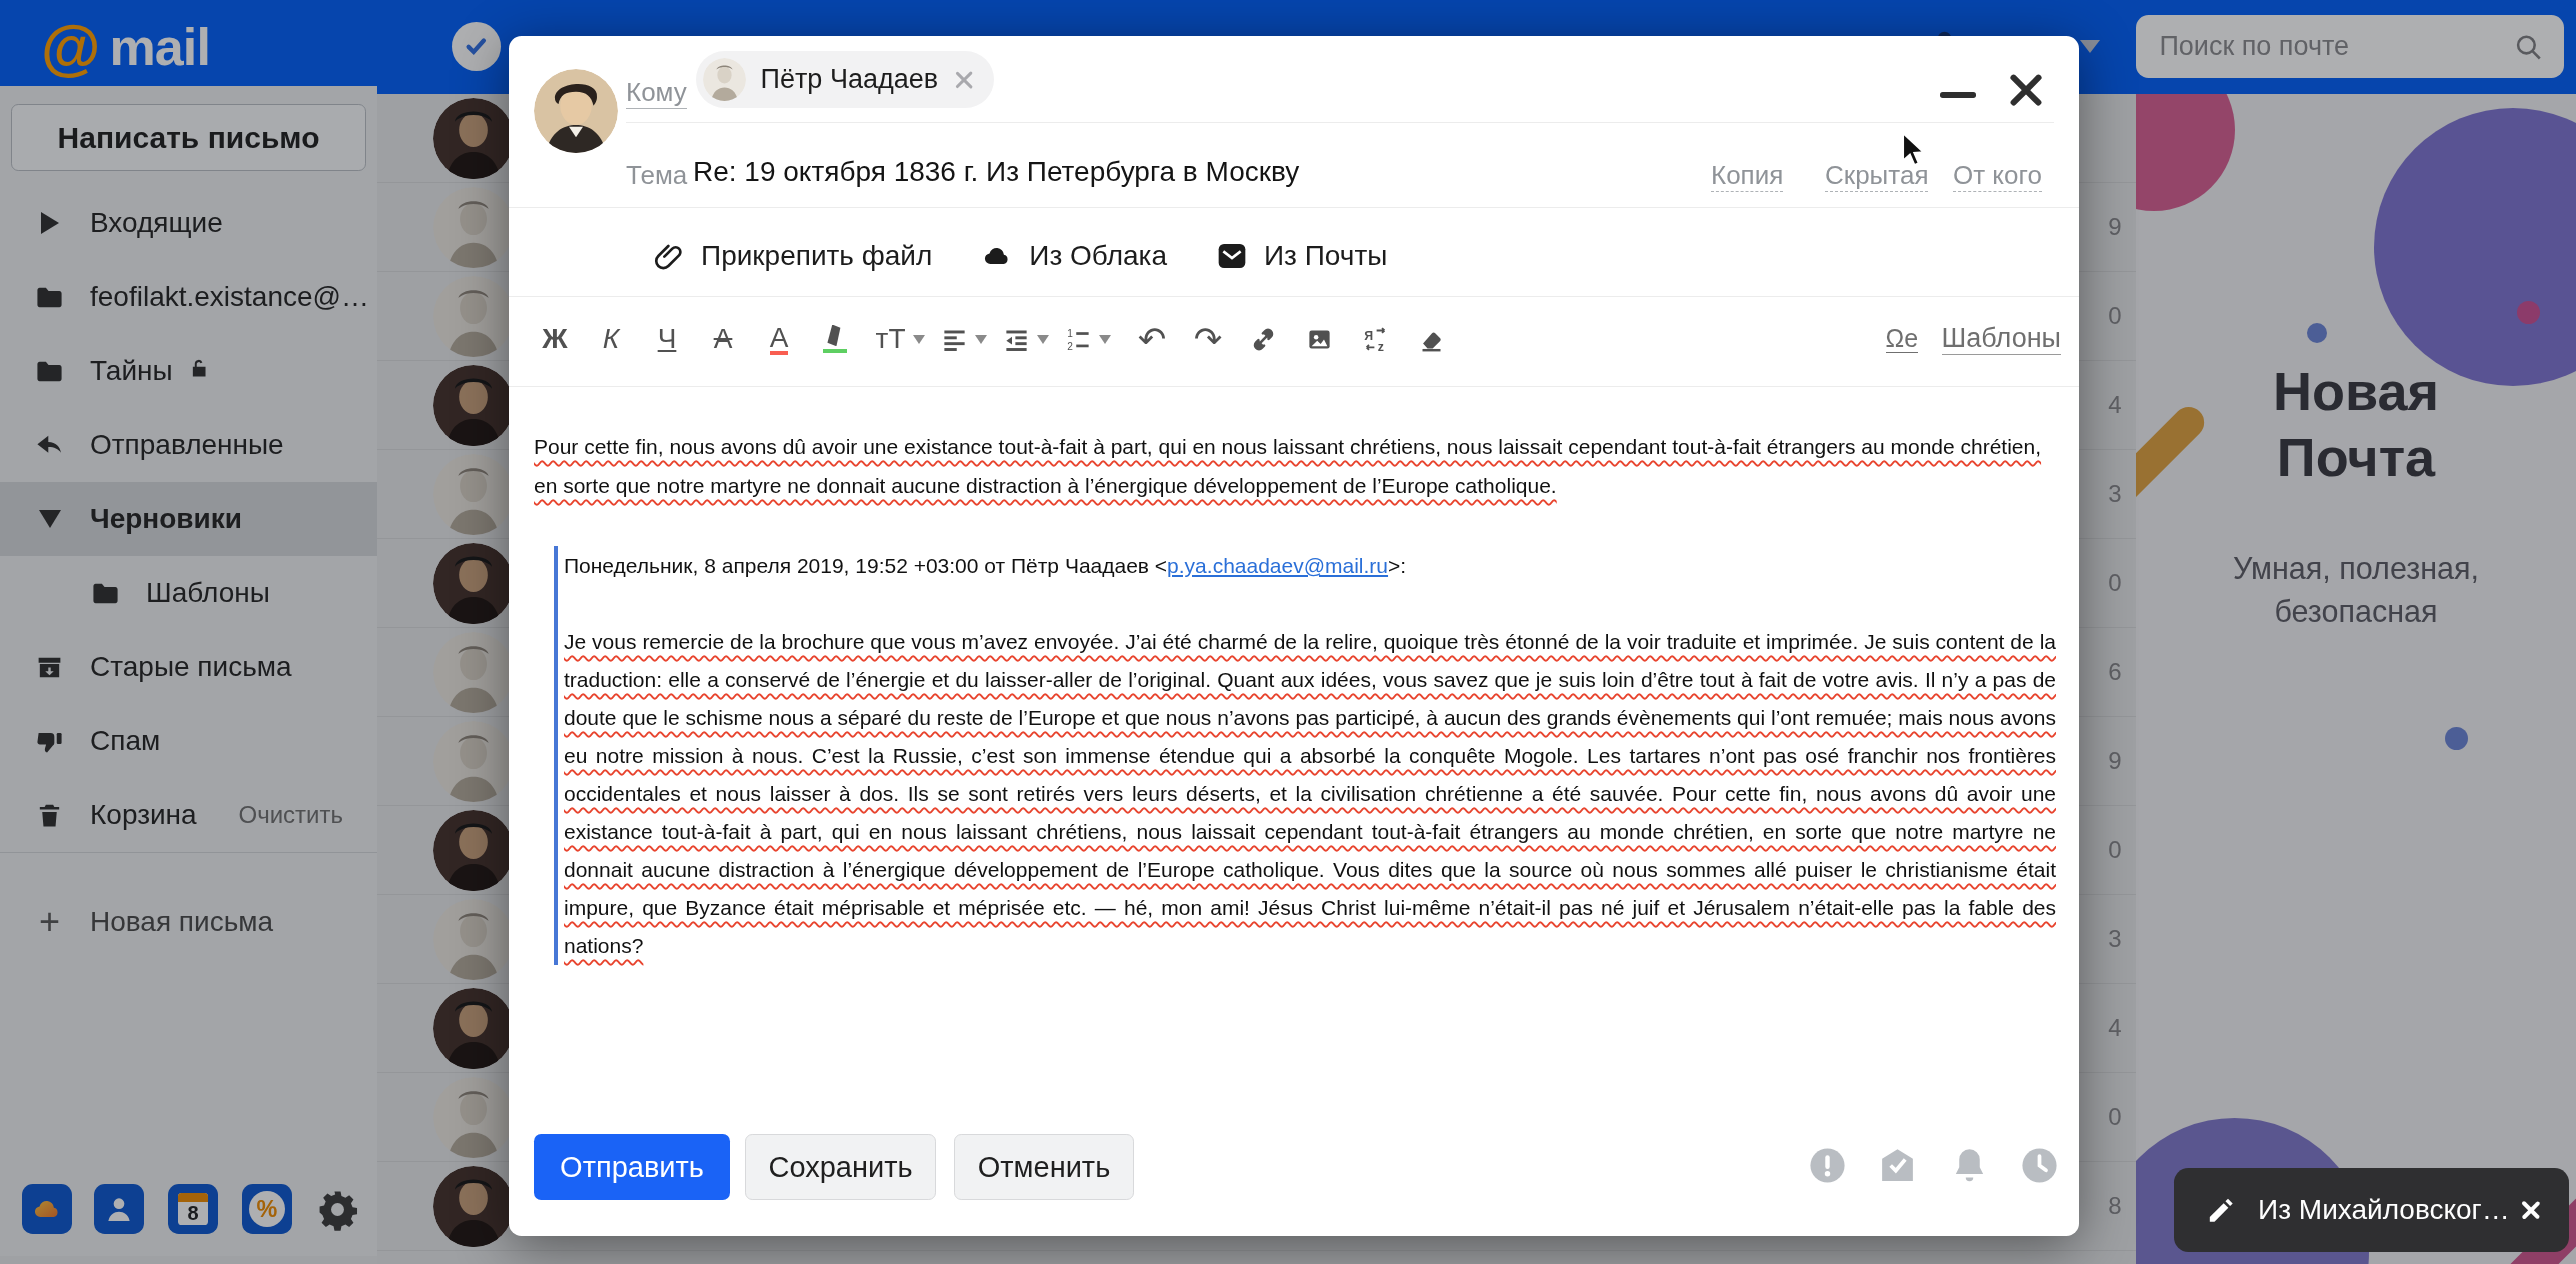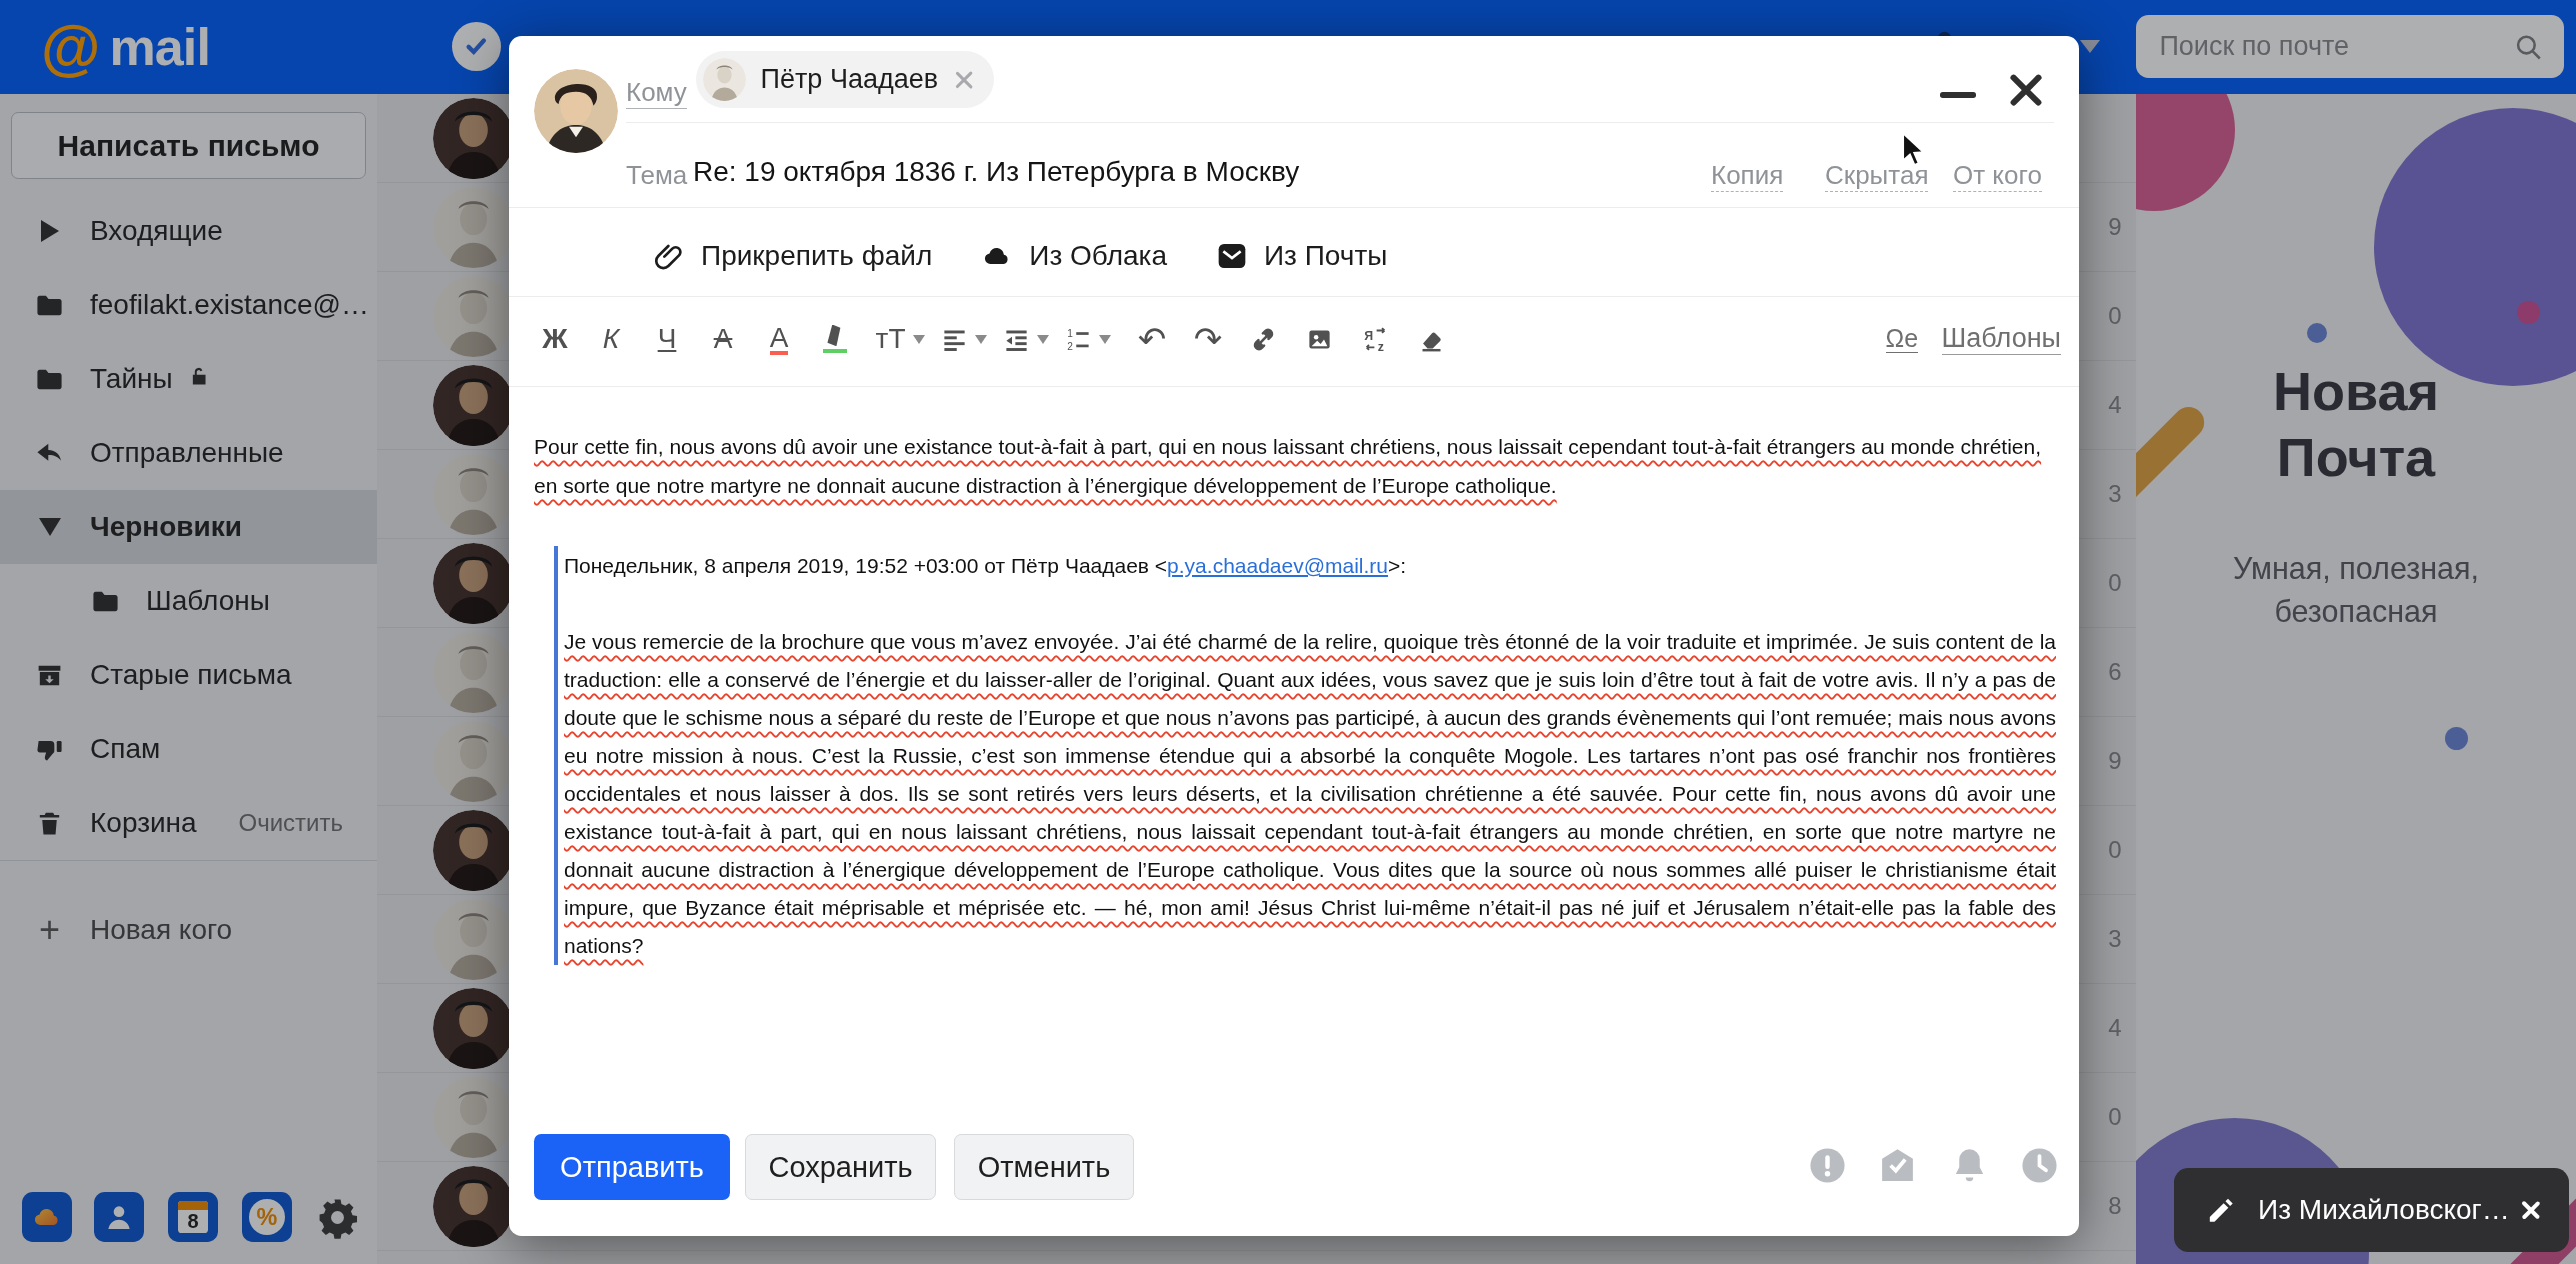--- a/index.html
+++ b/index.html
@@ -17,21 +17,21 @@
   .tb-caret{position:absolute;left:2080px;top:40px;width:0;height:0;
             border-left:10px solid transparent;border-right:10px solid transparent;border-top:13.5px solid #c9cfdd;}
   .search{position:absolute;left:2136px;top:15.3px;width:428px;height:63px;background:#ffffff;border-radius:12.6px;
           display:flex;align-items:center;}
   .search input{border:none;outline:none;background:transparent;font-size:27px;color:#333;
                 padding:0 0 0 23.4px;flex:1;font-family:inherit;}
   .search input::placeholder{color:#8a8a8e;}
   .search svg{width:32px;height:32px;margin-right:20px;}
 
   
-  .sidebar{position:absolute;left:0;top:94px;width:377px;height:1170px;background:#eef0f2;z-index:1;}
+  .sidebar{position:absolute;left:0;top:86px;width:377px;height:1170px;background:#eef0f2;z-index:1;}
   .compose-btn{margin:18px 10.8px 0 10.8px;height:65px;border:1.8px solid #b9bec4;border-radius:7.2px;background:#f8f9fa;
                display:flex;align-items:center;justify-content:center;font-size:30px;font-weight:600;color:#1f1f1f;}
   .s-list{margin-top:15.3px;}
   .s-item{height:74px;display:flex;align-items:center;padding:0 0 0 29px;position:relative;
           font-size:28px;color:#242424;}
   .s-item .s-icon{width:41px;display:flex;justify-content:center;margin-right:20px;flex:none;}
   .s-item svg{width:29px;height:29px;fill:#2e2e2e;}
   .s-item.selected{background:#d5d8db;font-weight:bold;}
   .s-item.indent{padding-left:85px;}
   .tri-r{width:0;height:0;border-left:18px solid #2e2e2e;border-top:11.7px solid transparent;border-bottom:11.7px solid transparent;}
@@ -247,21 +247,21 @@
           <svg viewBox="0 0 24 24">
               <path d="M9 3h6l1 2h4v2H4V5h4zM6 9h12l-1 12H7z"></path>
             </svg>
           </span>
         <span>Корзина</span>
         <span class="s-action">Очистить</span>
       </div>
       <div class="s-div"></div>
       <div class="s-item s-new">
         <span class="s-icon plus-glyph">+</span>
-        <span>Новая кого</span>
+        <span>Новая письма</span>
       </div>
     </div>
     <div class="dock">
       <div class="tile" style="left:21.6px">
         <svg viewBox="0 0 24 24">
             <defs>
               <linearGradient id="oc" x1="0" y1="0" x2="1" y2="1">
           <stop offset="0" stop-color="#ffc53d"></stop>
                 <stop offset="1" stop-color="#f0762b"></stop>
               </linearGradient>

